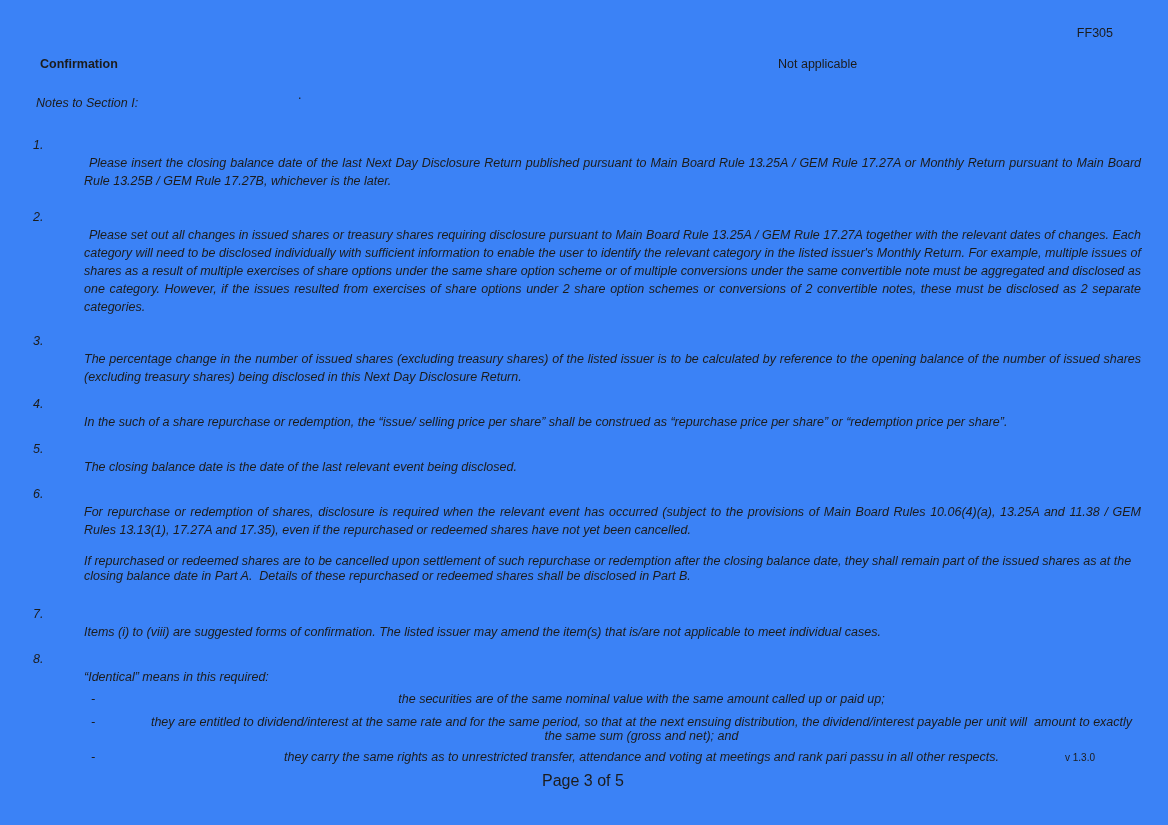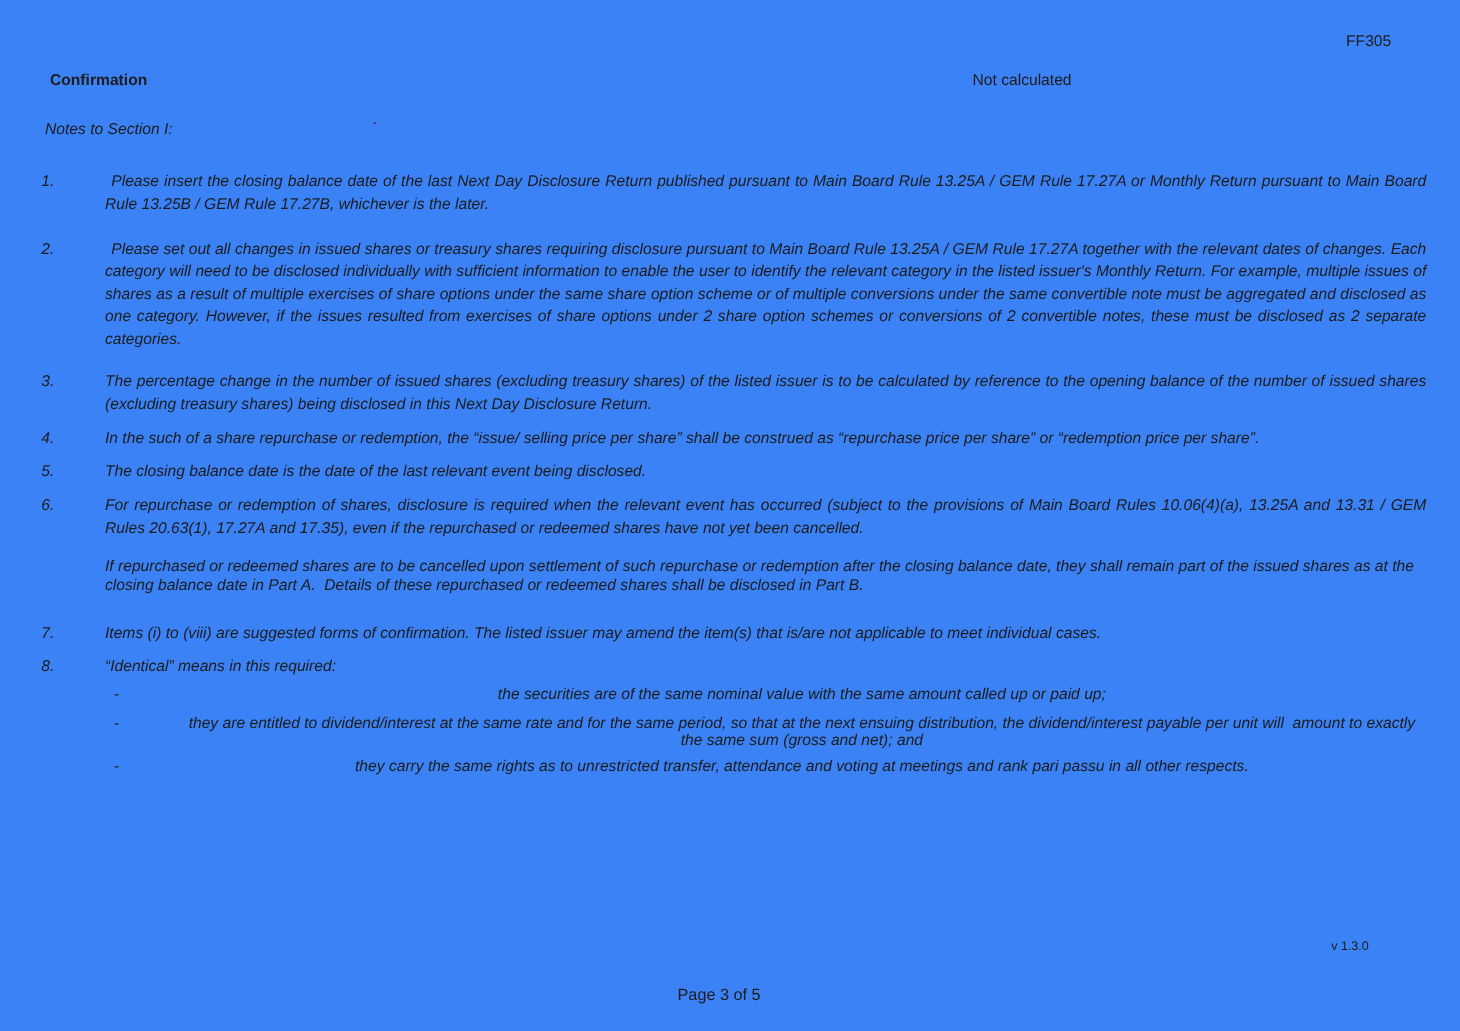--- a/index.html
+++ b/index.html
@@ -33,52 +33,52 @@
     font-size: 12.5px;
   }
   .notes {
     position: absolute; top: 136px; left: 33px;
     width: 1108px;
     font-size: 12.5px; font-style: italic;
     line-height: 18px;
   }
   .note-item { display: flex; }
   .note-num { flex: 0 0 51px; width: 51px; }
-  .note-body { flex: 1; min-width: 0; }
+  .note-body { flex: 1; min-width: 0; margin-top: 18px; }
   .para { margin: 0; text-align: justify; }
   .para.first-indent { text-indent: 5px; }
   .para.ragged { text-align: left; }
   .para.tight { line-height: 14.5px; }
   .bullet-row { display: flex; line-height: 14.5px; }
   .bullet-dash { flex: 0 0 58px; width: 58px; padding-left: 7px; box-sizing: border-box; }
   .bullet-text { flex: 1; min-width: 0; text-align: center; margin: 0; }
   .mt6  { margin-top: 6px; }
   .mt8  { margin-top: 8px; }
   .mt9  { margin-top: 9px; }
   .mt15 { margin-top: 15px; }
   .mt16 { margin-top: 16px; }
   .mt18 { margin-top: 18px; }
   .mt22 { margin-top: 22px; }
   .footer-page {
-    position: absolute; top: 788px; left: 542px;
-    font-size: 13px; font-style: normal;
+    position: absolute; top: 772px; left: 542px;
+    font-size: 16px; font-style: normal;
   }
   .footer-version {
     position: absolute; top: 752px; right: 73px;
     font-size: 10px; font-style: normal;
   }
 </style>
 </head>
 <body>
 
 <div class="page">
 
   <div class="hdr-code">FF305</div>
   <div class="hdr-confirmation">Confirmation</div>
-  <div class="hdr-na">Not calculated</div>
+  <div class="hdr-na">Not applicable</div>
   <div class="notes-title">Notes to Section I:</div>
   <div class="stray-mark">.</div>
 
   <div class="notes">
 
     <div class="note-item">
       <div class="note-num">1.</div>
       <div class="note-body">
         <p class="para first-indent">Please insert the closing balance date of the last Next Day Disclosure Return published pursuant to Main Board Rule 13.25A / GEM Rule 17.27A or Monthly Return pursuant to Main Board Rule 13.25B / GEM Rule 17.27B, whichever is the later.</p>
       </div>
@@ -108,21 +108,21 @@
     <div class="note-item mt9">
       <div class="note-num">5.</div>
       <div class="note-body">
         <p class="para">The closing balance date is the date of the last relevant event being disclosed.</p>
       </div>
     </div>
 
     <div class="note-item mt9">
       <div class="note-num">6.</div>
       <div class="note-body">
-        <p class="para">For repurchase or redemption of shares, disclosure is required when the relevant event has occurred (subject to the provisions of Main Board Rules 10.06(4)(a), 13.25A and 13.31 / GEM Rules 20.63(1), 17.27A and 17.35), even if the repurchased or redeemed shares have not yet been cancelled.</p>
+        <p class="para">For repurchase or redemption of shares, disclosure is required when the relevant event has occurred (subject to the provisions of Main Board Rules 10.06(4)(a), 13.25A and 11.38 / GEM Rules 13.13(1), 17.27A and 17.35), even if the repurchased or redeemed shares have not yet been cancelled.</p>
         <p class="para ragged tight mt15">If repurchased or redeemed shares are to be cancelled upon settlement of such repurchase or redemption after the closing balance date, they shall remain part of the issued shares as at the closing balance date in Part A.&nbsp; Details of these repurchased or redeemed shares shall be disclosed in Part B.</p>
       </div>
     </div>
 
     <div class="note-item mt22">
       <div class="note-num">7.</div>
       <div class="note-body">
         <p class="para ragged">Items (i) to (viii) are suggested forms of confirmation. The listed issuer may amend the item(s) that is/are not applicable to meet individual cases.</p>
       </div>
     </div>

